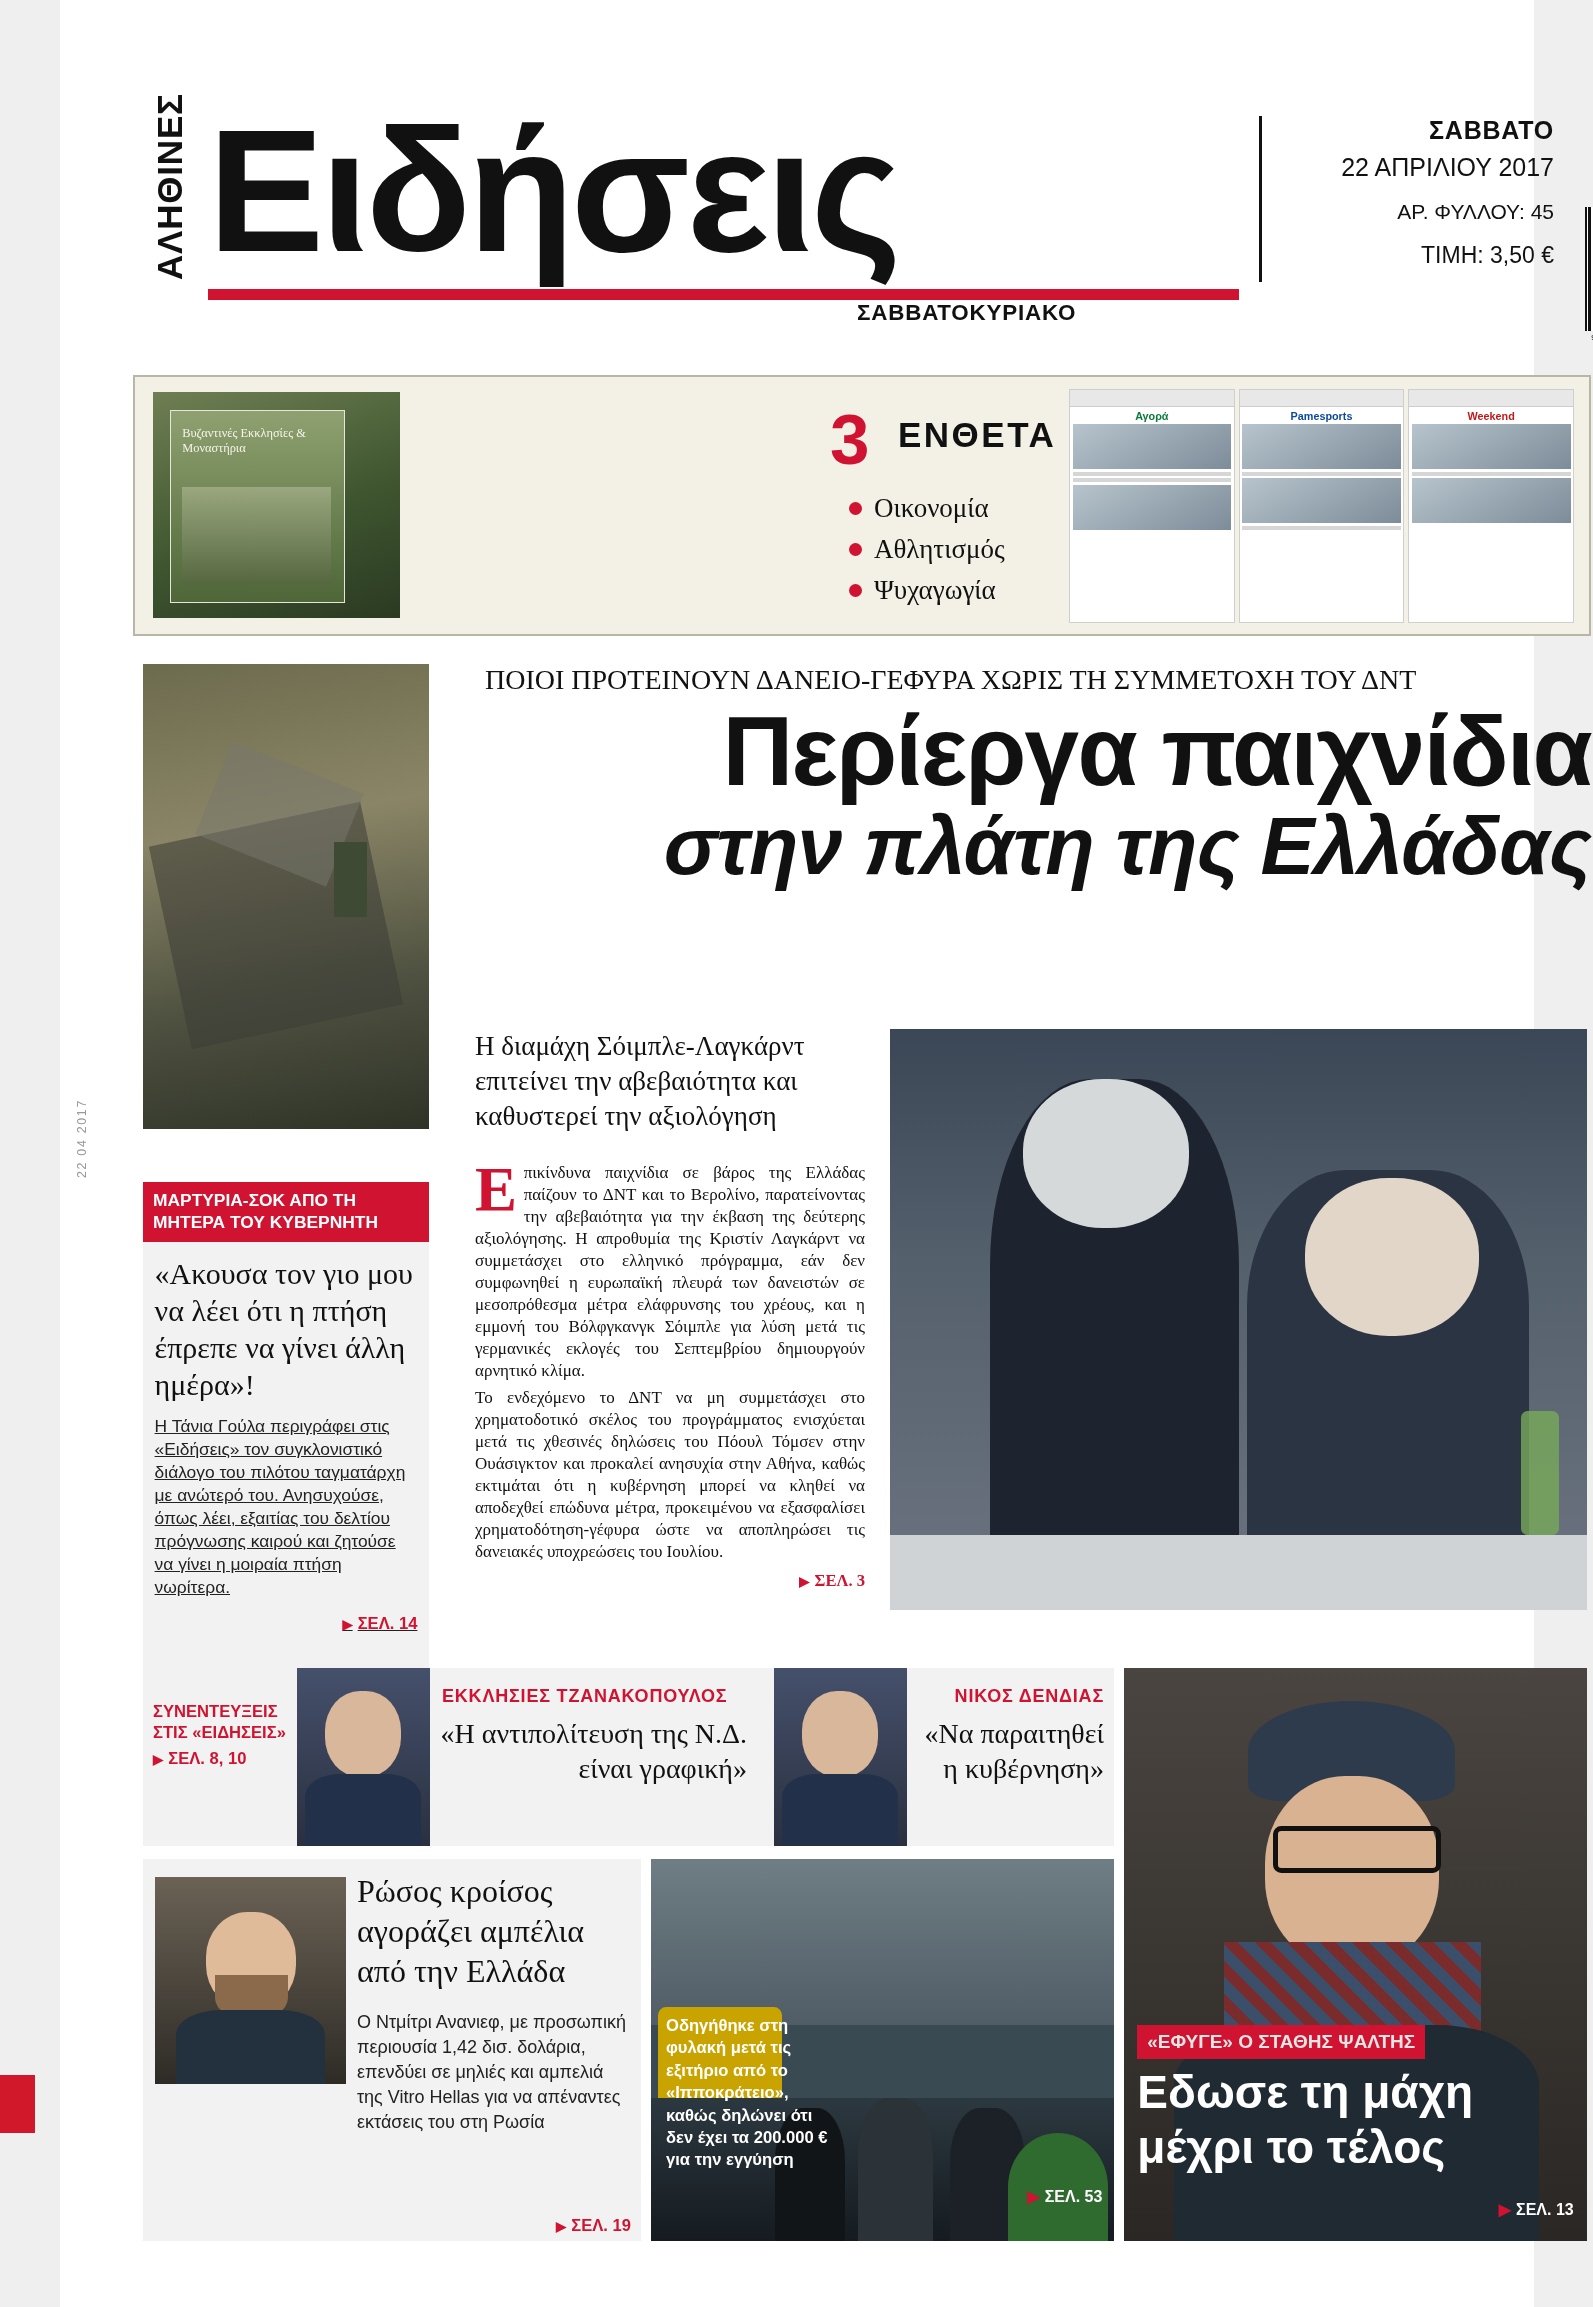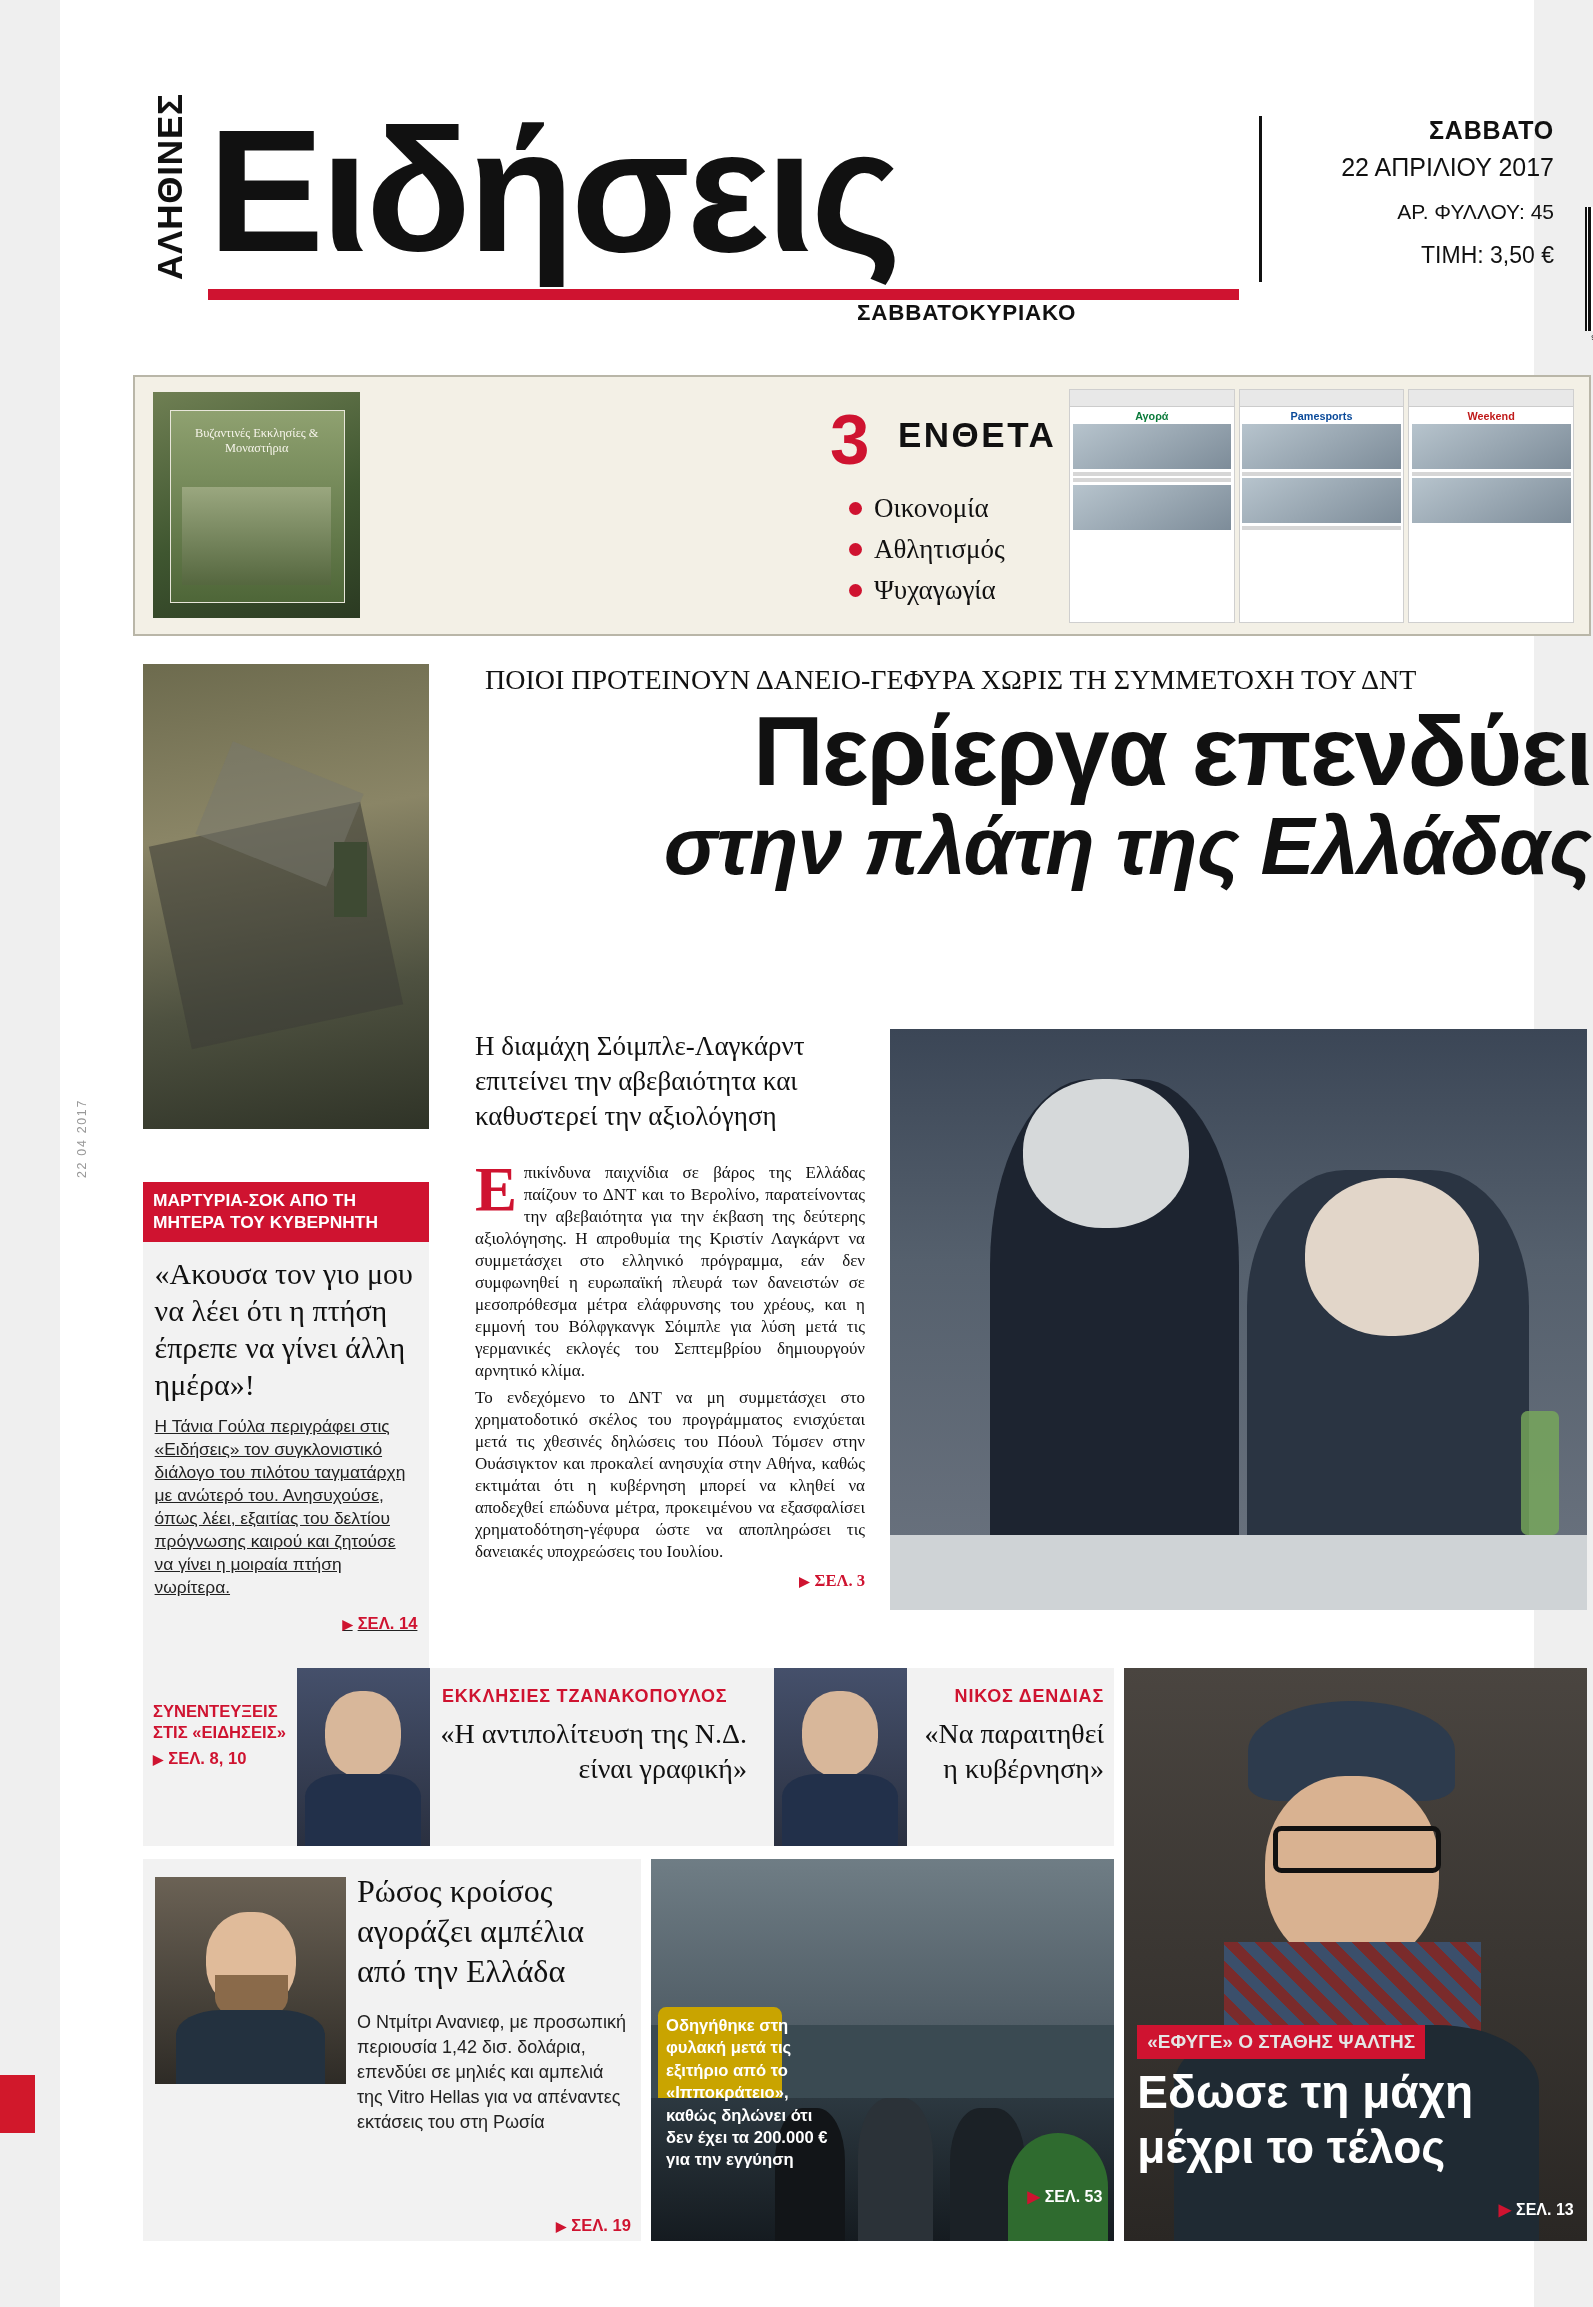--- a/index.html
+++ b/index.html
@@ -26,21 +26,21 @@
   .mast-right .d2{font-size:25px;margin-top:8.3px;}
   .mast-right .d3{font-size:21px;margin-top:18px;}
   .mast-right .d4{font-size:23px;margin-top:18px;}
   .barcode{position:absolute;left:1442px;top:116px;width:65px;height:149px;transform:rotate(0deg);}
   .barcode .bars{height:124px;width:65px;background:
      repeating-linear-gradient(90deg,#111 0 1.7px,#fff 1.7px 3.3px,#111 3.3px 5.8px,#fff 5.8px 8.3px,#111 8.3px 10px,#fff 10px 13.3px);}
   .barcode .bnum{font-size:7.5px;margin-top:1.7px;text-align:center;letter-spacing:-0.4px;}
 
   
   .promo{position:absolute;left:73px;top:375px;width:1454px;height:257px;border:2.5px solid #b9b6a8;background:#f3f0e6;}
-  .promo-img{position:absolute;left:18px;top:15px;width:207px;height:226px;background:linear-gradient(160deg,#6f7f53,#3f5630 55%,#2b3a22);overflow:hidden;text-align:center;}
+  .promo-img{position:absolute;left:18px;top:15px;width:247px;height:226px;background:linear-gradient(160deg,#6f7f53,#3f5630 55%,#2b3a22);overflow:hidden;}
   .promo-img .book{position:absolute;left:16.6px;top:18px;width:173px;height:191px;background:linear-gradient(180deg,#8fa170,#4e6638);border:1.7px solid #e8e6da;}
   .promo-img .bt{position:absolute;left:11.6px;top:15px;width:149px;font-size:12.4px;color:#f6f4ea;font-family:"Liberation Serif",serif;line-height:15px;}
   .promo-img .bph{position:absolute;left:11.6px;top:76px;width:149px;height:98px;background:linear-gradient(180deg,#9aa77f,#55673f);}
   .promo-text{position:absolute;left:249px;top:15px;width:390px;text-align:center;}
   .promo-kicker{background:#cf1330;color:#fff;font-weight:bold;font-size:24px;padding:7.5px 5px;letter-spacing:0px;}
   .promo-title{margin-top:11.6px;font-family:"Liberation Serif",serif;font-weight:bold;font-size:38px;line-height:43px;color:#111;}
   .promo-three{position:absolute;left:695px;top:30px;font-size:71px;font-weight:bold;color:#cf1330;font-family:"Liberation Sans",sans-serif;line-height:66px;}
   .promo-enthета{position:absolute;left:763px;top:38px;font-size:35px;font-weight:bold;color:#111;letter-spacing:2.5px;}
   .promo-list{position:absolute;left:714px;top:116px;}
   .promo-list div{font-family:"Liberation Serif",serif;font-size:27px;color:#111;margin-bottom:10px;}
@@ -204,21 +204,21 @@
           <div class="hd"></div>
           <div class="ttl">Weekend</div>
           <div class="blk"></div>
           <div class="ln"></div>
           <div class="blk"></div>
         </div>
       </div>
     </div>
 
     <div class="kicker-main">ΠΟΙΟΙ ΠΡΟΤΕΙΝΟΥΝ ΔΑΝΕΙΟ-ΓΕΦΥΡΑ ΧΩΡΙΣ ΤΗ ΣΥΜΜΕΤΟΧΗ ΤΟΥ ΔΝΤ</div>
-    <div class="head1">Περίεργα επενδύει</div>
+    <div class="head1">Περίεργα παιχνίδια</div>
     <div class="head2">στην πλάτη της Ελλάδας</div>
 
     <div class="photoL">
       <div class="deb"></div>
       <div class="deb2"></div>
       <div class="man"></div>
     </div>
 
     <div class="sidebar-l">
       <div class="sb-kicker">ΜΑΡΤΥΡΙΑ-ΣΟΚ ΑΠΟ ΤΗ ΜΗΤΕΡΑ ΤΟΥ ΚΥΒΕΡΝΗΤΗ</div>

